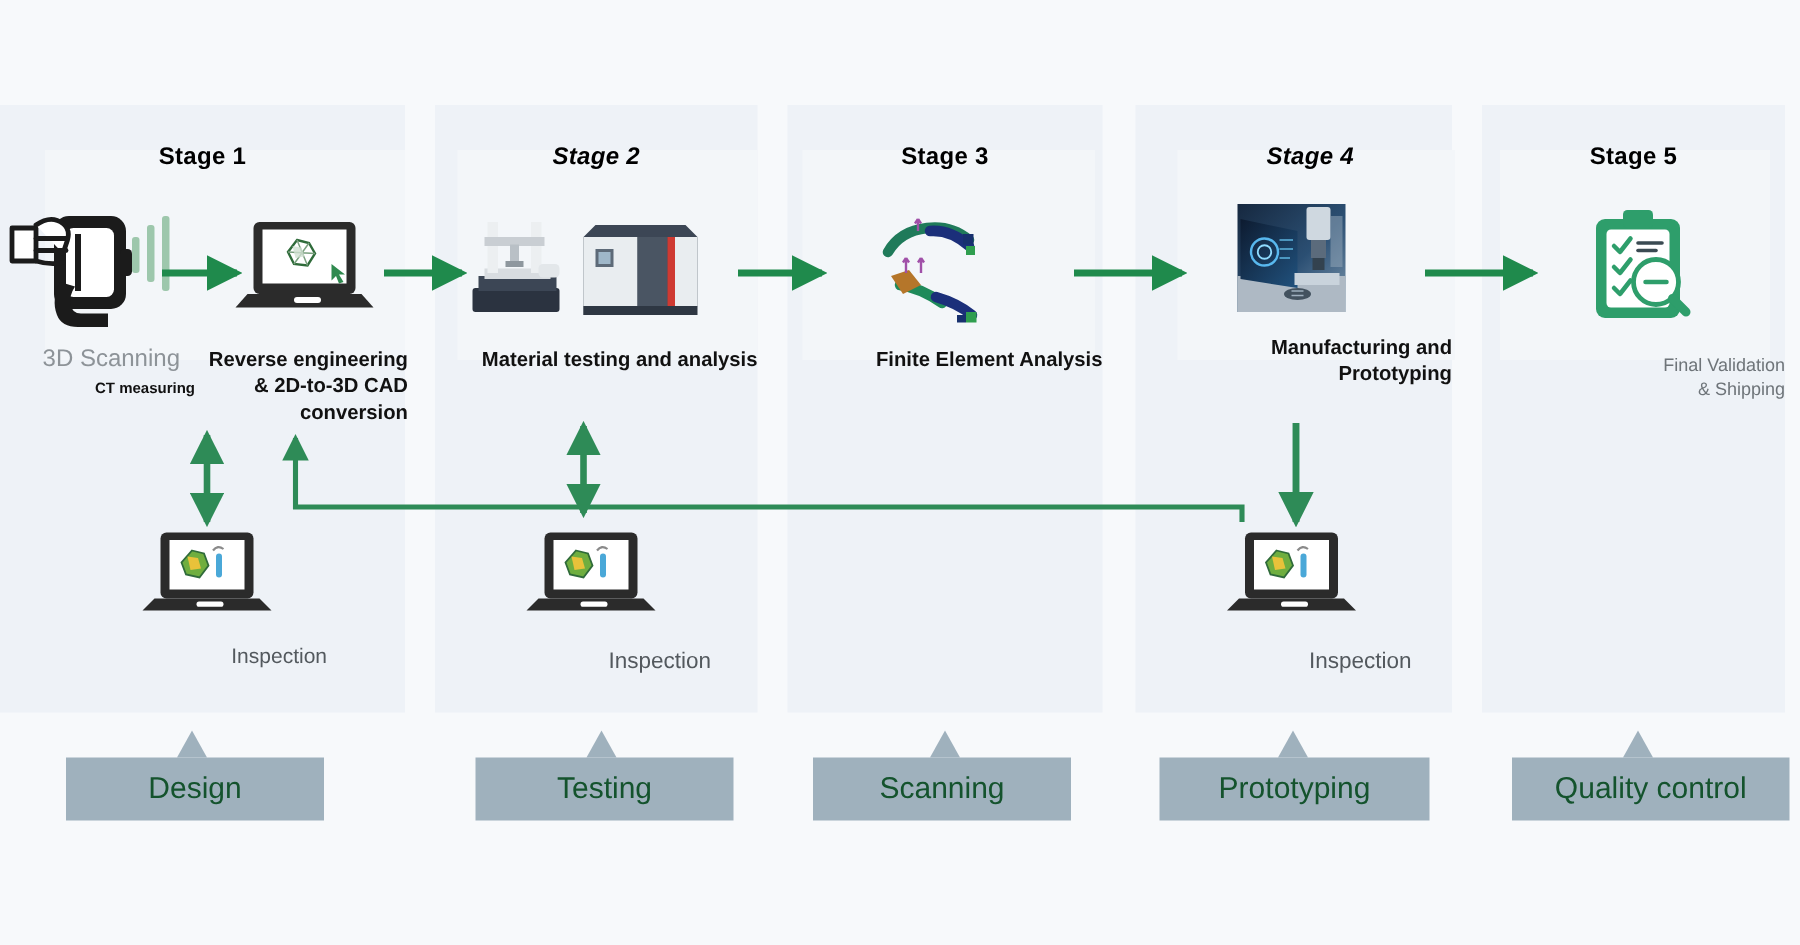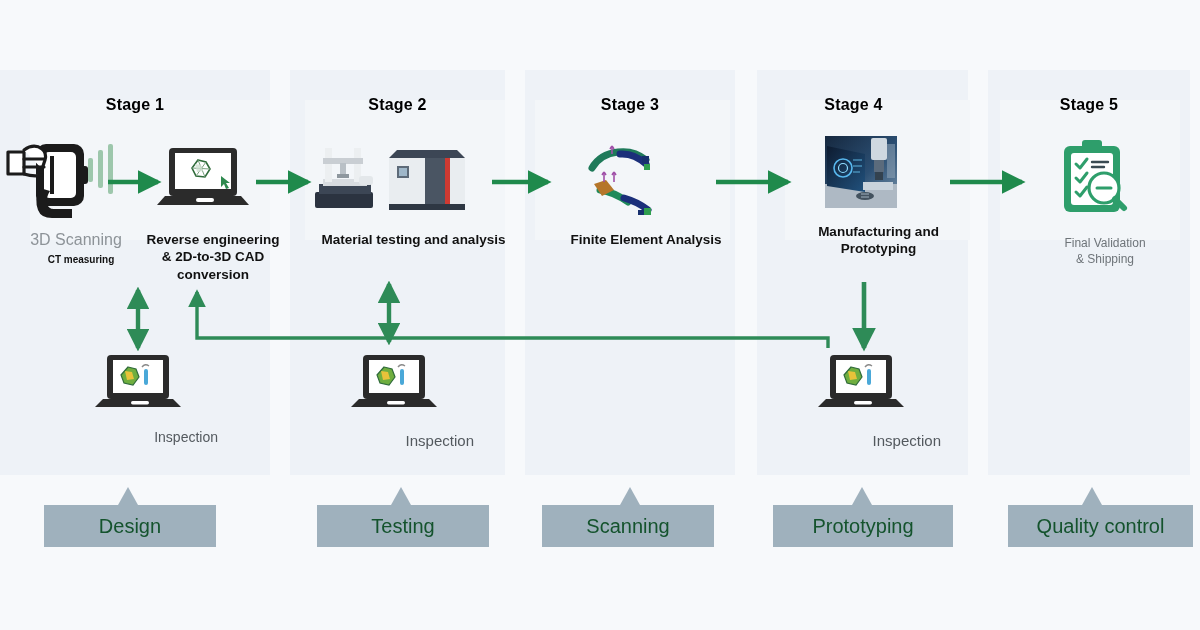--- a/index.html
+++ b/index.html
@@ -23,22 +23,22 @@
   
   .inner{position:absolute;top:100px;height:140px;background:#f3f6f9;}
 
   .stage-title{
     position:absolute;top:96px;
     font-size:16px;font-weight:bold;color:#000000;
     text-align:center;letter-spacing:.2px;
   }
 
   .caption{
-    position:absolute;text-align:center;
-    font-size:13.5px;font-weight:bold;color:#111;line-height:1.28;margin-left:16px;
+    position:absolute;text-align:right;
+    font-size:13.5px;font-weight:bold;color:#111;line-height:1.28;
   }
   .caption.grey{font-weight:normal;color:#6e7479;font-size:12px;line-height:1.3;}
   .caption.mixed-a{font-weight:normal;color:#8d9398;font-size:16px;}
   .insp-label{
     position:absolute;text-align:right;width:160px;
     font-size:14px;color:#53595e;font-family:"Liberation Sans",sans-serif;margin-top:9px;
   }
 
   
   .chip{
@@ -60,23 +60,23 @@
   <div class="col c4"></div>
   <div class="col c5"></div>
 
   <div class="inner" style="left:30px;width:240px;"></div>
   <div class="inner" style="left:305px;width:200px;"></div>
   <div class="inner" style="left:535px;width:195px;"></div>
   <div class="inner" style="left:785px;width:185px;"></div>
   <div class="inner" style="left:1000px;width:180px;"></div>
 
   <div class="stage-title" style="left:0px;width:270px;">Stage 1</div>
-  <div class="stage-title" style="left:290px;width:215px;">Stage 2</div>
+  <div class="stage-title" style="left:290px;width:215px;font-style:italic;">Stage 2</div>
   <div class="stage-title" style="left:525px;width:210px;text-align:center;">Stage 3</div>
-  <div class="stage-title" style="left:748px;width:211px;">Stage 4</div>
+  <div class="stage-title" style="left:768px;width:211px;font-style:italic;">Stage 4</div>
   <div class="stage-title" style="left:988px;width:202px;">Stage 5</div>
 
   <svg width="1200" height="630" viewBox="0 0 1200 630">
 
     <g transform="translate(6,142)">
 
       <g fill="#8fbf9f" opacity="0.85">
         <rect x="82" y="16" width="5" height="24" rx="2"></rect>
         <rect x="92" y="8" width="5" height="38" rx="2"></rect>
         <rect x="102" y="2" width="5" height="50" rx="2"></rect>

